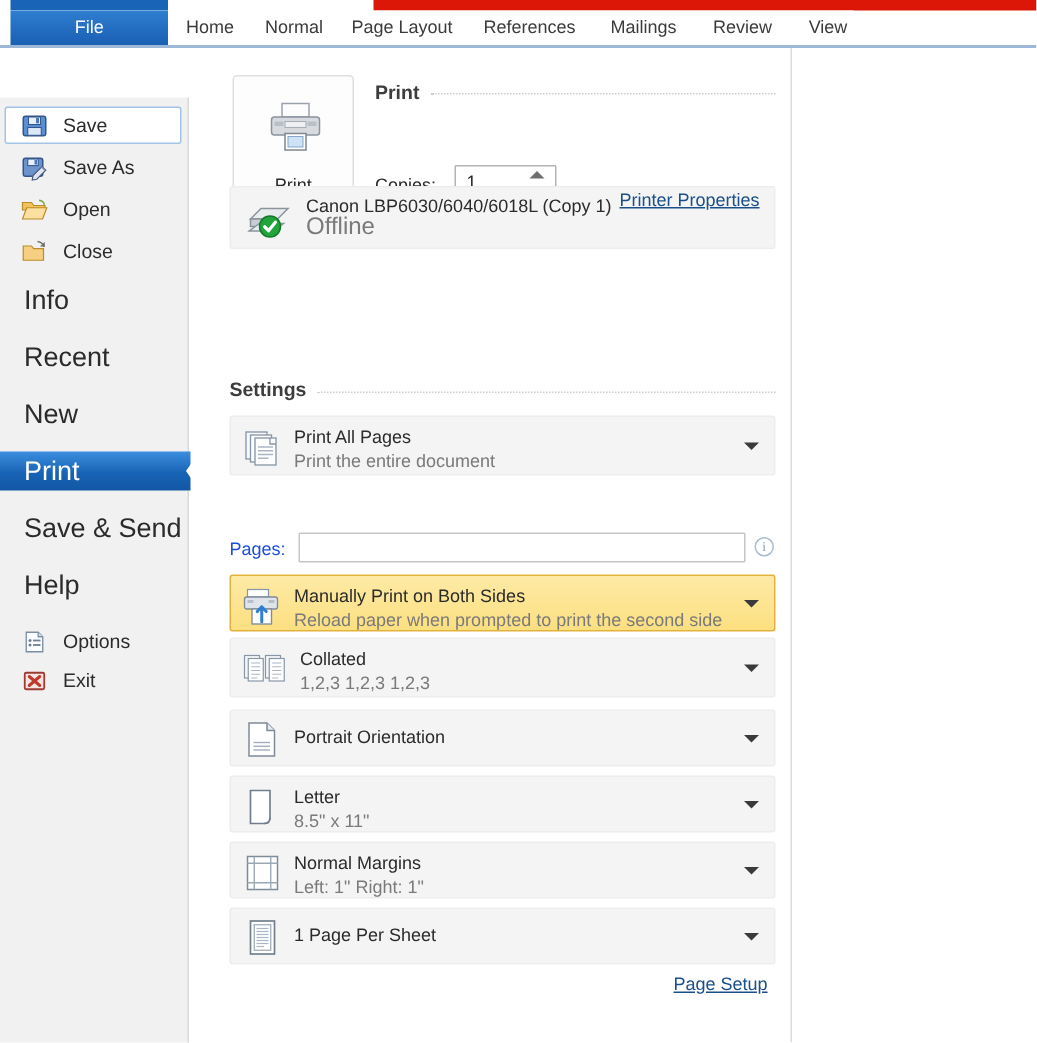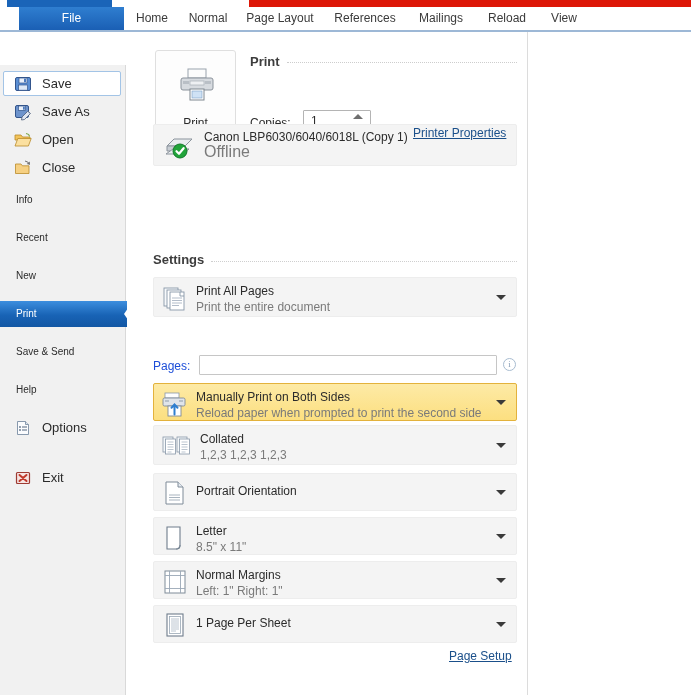--- a/index.html
+++ b/index.html
@@ -10,21 +10,21 @@
     overflow: hidden;
   }
   #app { position: relative; width: 691px; height: 695px; background: #ffffff; }
 
   
   .title-strip { position:absolute; left:0; top:0; width:691px; height:7px; background:#ffffff; }
   .title-strip .red { position:absolute; left:249px; top:0; width:442px; height:7px; background:#dd1707; }
   .title-strip .filetab-top { position:absolute; left:7px; top:0; width:105px; height:7px; background:#1a64b8; }
 
   
-  .ribbon { position:absolute; left:12px; top:7px; width:569px; height:23px; background:#ffffff; }
+  .ribbon { position:absolute; left:0; top:7px; width:569px; height:23px; background:#ffffff; }
   .tab {
     position:absolute; top:0; height:23px; line-height:23px;
     font-size:12px; color:#3b3b3b; text-align:center; white-space:nowrap;
     cursor:default;
   }
   .tab.file {
     left:7px; width:105px;
     background: linear-gradient(to bottom,#2f7ed0 0%, #1a5fb4 100%);
     color:#ffffff;
   }
@@ -33,21 +33,21 @@
   
   .sidebar {
     position:absolute; left:0; top:32px; width:126px; height:663px;
     background:#f1f1f1; border-right:1px solid #d9d9d9;margin-top:33px;
   }
   .side-item {
     position:absolute; left:0; width:126px; height:26px;
     font-size:13px; color:#2b2b2b; white-space:nowrap;
   }
   .side-item .lbl { position:absolute; left:42px; top:0; line-height:26px; }
-  .side-item.plain .lbl { left:16px; font-size:10px; }
+  .side-item.plain .lbl { left:16px; font-size:18px; }
   .side-item .ico {
     position:absolute; left:14px; top:4px; width:18px; height:18px;
   }
   .side-item.save-hl {
     left:3px; width:118px; height:25px;
     background:#ffffff;
     border:1px solid #a3c4e6;
     border-radius:2px;
   }
   .side-item.save-hl .lbl { left:38px; line-height:23px; }
@@ -171,21 +171,21 @@
     <div class="red"></div>
   </div>
 
   <div class="ribbon">
     <div class="tab file" style="left:7px;width:105px;">File</div>
     <div class="tab" style="left:112px;width:56px;">Home</div>
     <div class="tab" style="left:168px;width:56px;">Normal</div>
     <div class="tab" style="left:224px;width:88px;">Page Layout</div>
     <div class="tab" style="left:312px;width:82px;">References</div>
     <div class="tab" style="left:394px;width:70px;">Mailings</div>
-    <div class="tab" style="left:464px;width:62px;">Reload</div>
+    <div class="tab" style="left:464px;width:62px;">Review</div>
     <div class="tab" style="left:526px;width:52px;">View</div>
   </div>
   <div class="ribbon-underline"></div>
 
   <div class="sidebar">
 
     <div class="side-item save-hl" style="top:6px;">
       <span class="ico">
         <svg width="18" height="18" viewBox="0 0 18 18">
           <rect x="1.5" y="2.5" width="15" height="13" rx="1.5" fill="#5b8fd4" stroke="#33558c"></rect>
@@ -261,21 +261,21 @@
           <path d="M11.5 2.5 v3 h3" fill="#dfe6ef" stroke="#7c8ea4" stroke-width=".9"></path>
           <circle cx="6" cy="8" r="1" fill="#6f8094"></circle>
             <rect x="8" y="7.4" width="5" height="1.2" fill="#6f8094"></rect>
           <circle cx="6" cy="11" r="1" fill="#6f8094"></circle>
             <rect x="8" y="10.4" width="5" height="1.2" fill="#6f8094"></rect>
         </svg>
       </span>
       <span class="lbl">Options</span>
     </div>
 
-    <div class="side-item" style="top:400px;">
+    <div class="side-item" style="top:376px;">
       <span class="ico">
         <svg width="18" height="18" viewBox="0 0 18 18">
           <rect x="2.5" y="3.5" width="13" height="11" rx="1" fill="#f6e4e2" stroke="#9d3b33" stroke-width="1.2"></rect>
           <path d="M5.5 6 L12.5 12 M12.5 6 L5.5 12" stroke="#c0392b" stroke-width="2" stroke-linecap="round"></path>
         </svg>
       </span>
       <span class="lbl">Exit</span>
     </div>
   </div>
 

